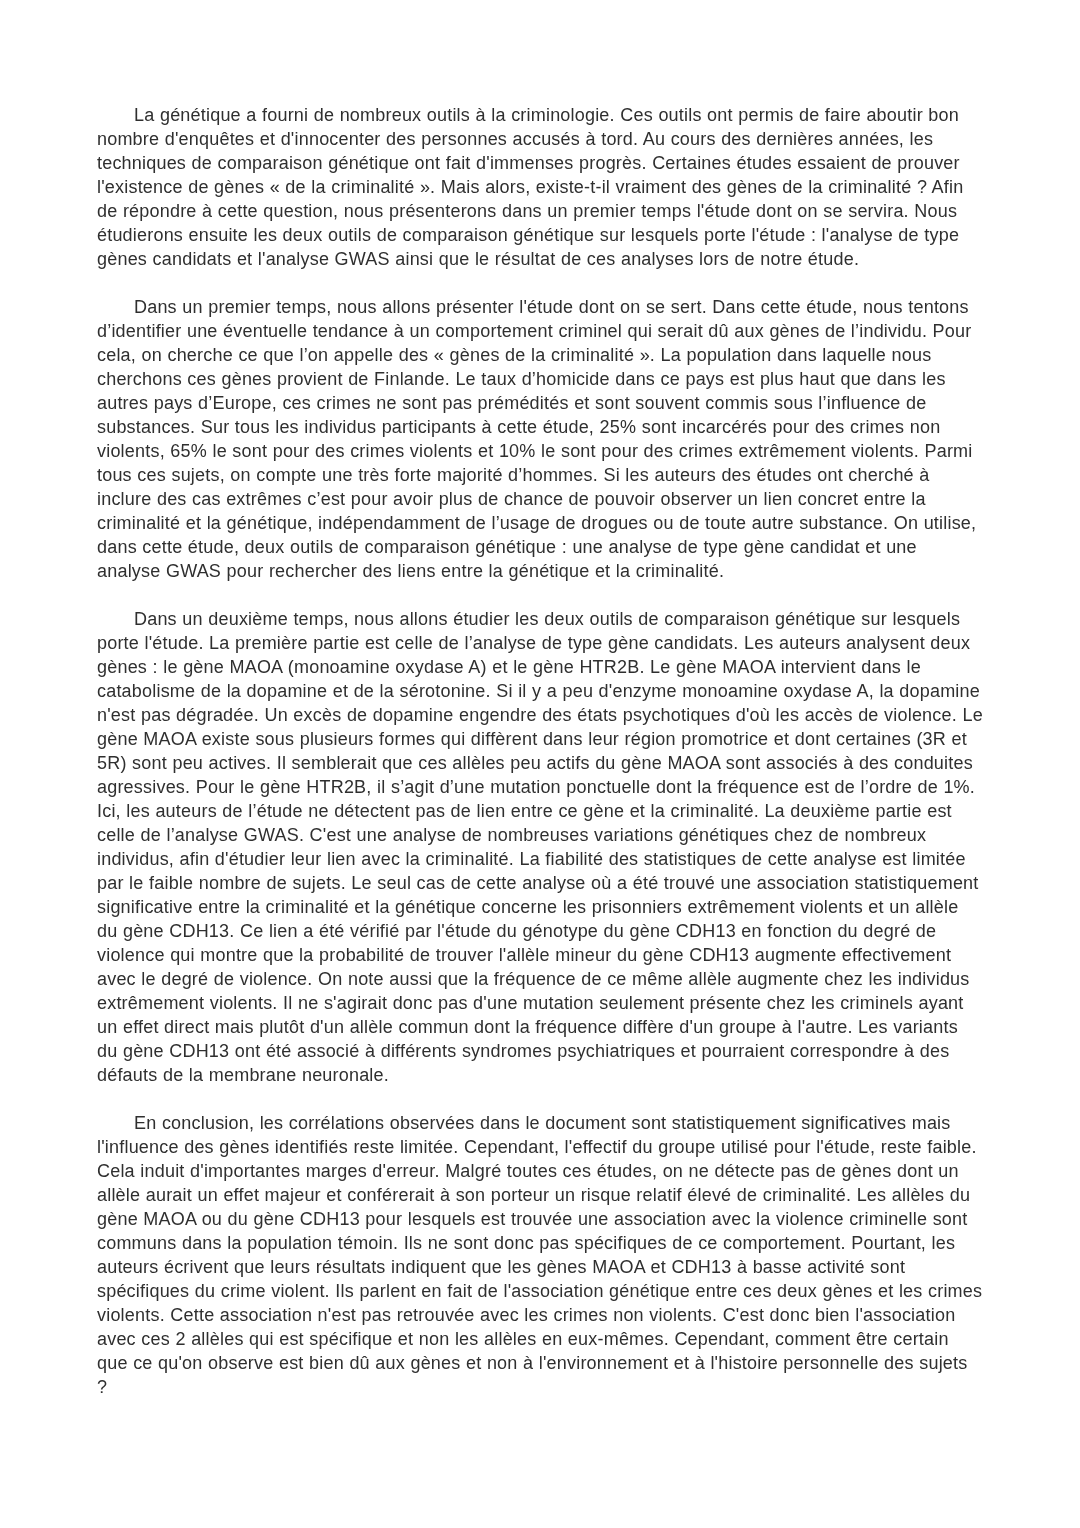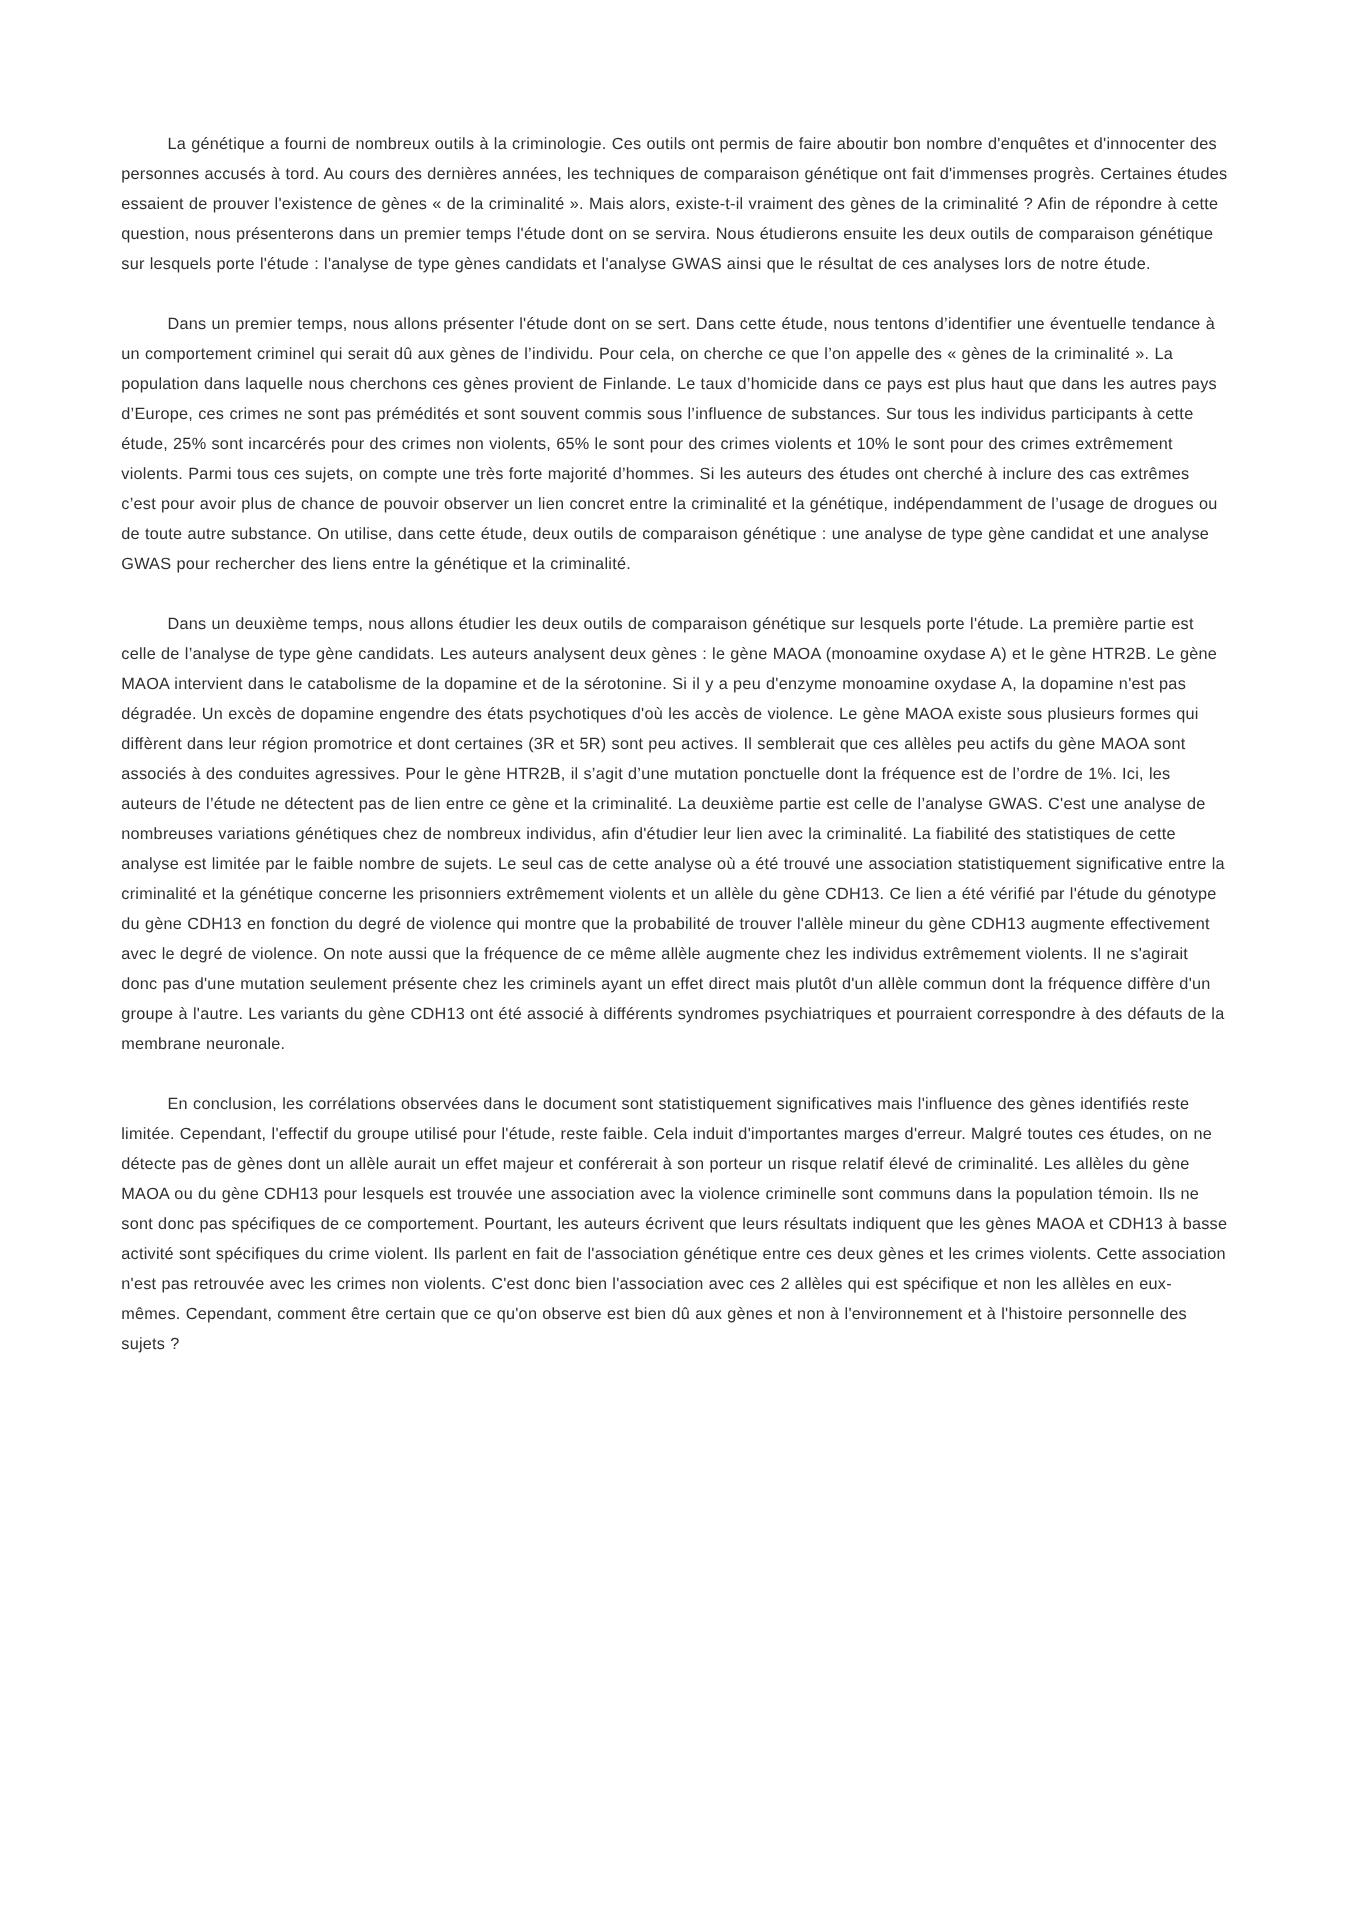--- a/index.html
+++ b/index.html
@@ -15,21 +15,21 @@
   }
   .page {
     box-sizing: border-box;
     width: 1080px;
     height: 1528px;
     background: #ffffff;
     padding: 103px 97px 40px 97px;
   }
   .para {
     margin: 0 0 24px 0;
-    font-size: 13px;
+    font-size: 18px;
     line-height: 24px;
     letter-spacing: 0.2px;
     color: #2f2f2f;
     text-indent: 37px;
     text-align: left;
     word-spacing: 0.3px;
   }
 </style>
 </head>
 <body>

